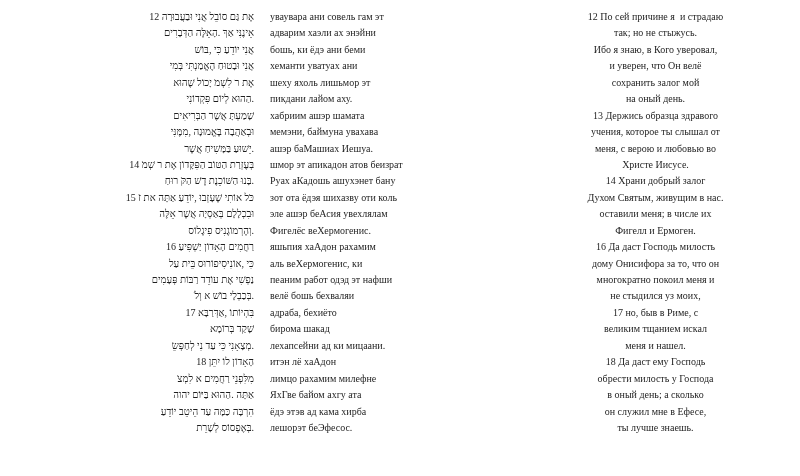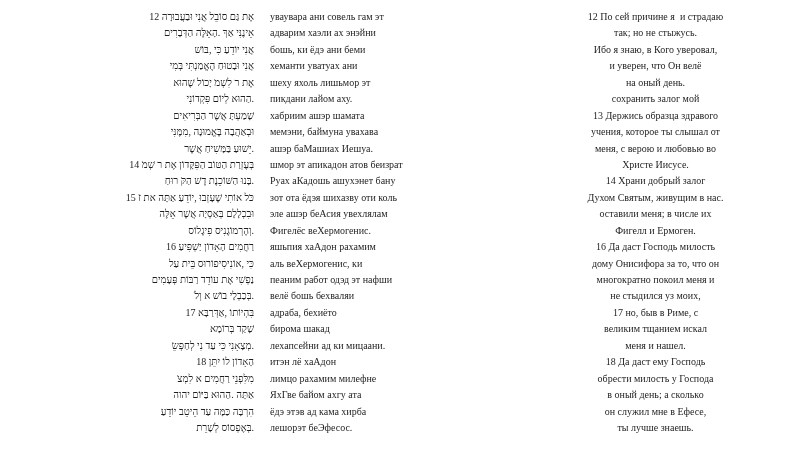--- a/index.html
+++ b/index.html
@@ -99,22 +99,22 @@
       <div class="line">лимцо рахамим милефне</div>
       <div class="line">ЯхГве байом ахгу ата</div>
       <div class="line">ёдэ этэв ад кама хирба</div>
       <div class="line">лешорэт беЭфесос.</div>
     </div>
   <div class="col translation-col">
       <div class="line">12 По сей причине я  и страдаю</div>
       <div class="line">так; но не стыжусь.</div>
       <div class="line">Ибо я знаю, в Кого уверовал,</div>
       <div class="line">и уверен, что Он велё</div>
+      <div class="line">сохранить залог мой</div>
       <div class="line">на оный день.</div>
-      <div class="line">сохранить залог мой</div>
       <div class="line">13 Держись образца здравого</div>
       <div class="line">учения, которое ты слышал от</div>
       <div class="line">меня, с верою и любовью во</div>
       <div class="line">Христе Иисусе.</div>
       <div class="line">14 Храни добрый залог</div>
       <div class="line">Духом Святым, живущим в нас.</div>
       <div class="line">оставили меня; в числе их</div>
       <div class="line">Фигелл и Ермоген.</div>
       <div class="line">16 Да даст Господь милость</div>
       <div class="line">дому Онисифора за то, что он</div>

